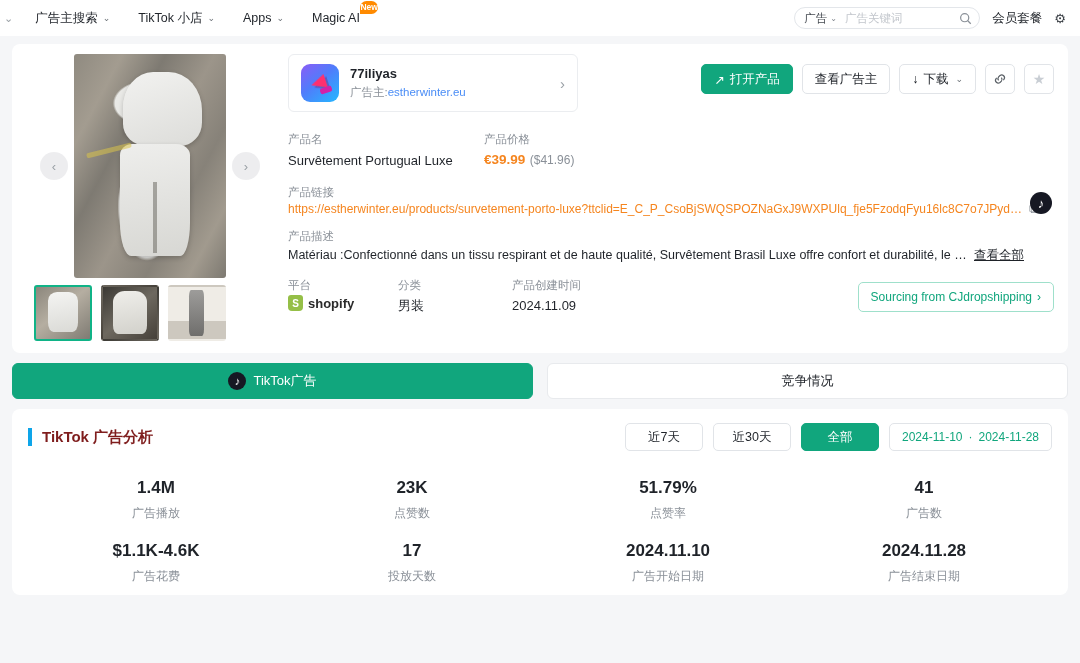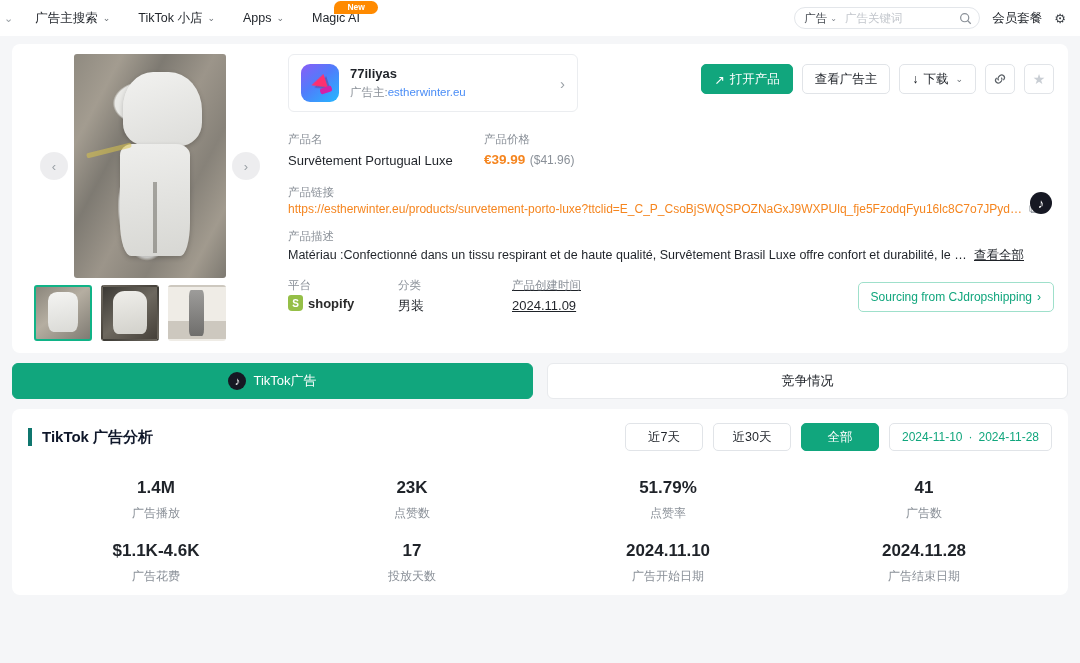--- a/index.html
+++ b/index.html
@@ -28,21 +28,21 @@
     display: flex; align-items: center; gap: 5px;
     font-size: 12.5px; color: #1f2329;
     padding: 0 14px; height: 36px; cursor: pointer;
     position: relative; white-space: nowrap;
   }
   .nav-item .chev { font-size: 9px; color: #6b7177; }
   .badge-new {
     position: absolute; top: 1px; right: -4px;
     background: #ff8a00; color: #fff;
     font-size: 8.5px; font-weight: bold;
-    padding: 1px 13px; border-radius: 7px 7px 7px 0;
+    padding: 1px 0; border-radius: 7px 7px 7px 0;
     line-height: 1.25;
   }
   .nav-right {
     margin-left: auto; display: flex; align-items: center; gap: 12px;
   }
   .searchbox {
     display: flex; align-items: center;
     width: 186px; height: 22px;
     border: 1px solid #e3e6ea; border-radius: 11px;
     background: #fff; padding: 0 4px 0 9px;
@@ -217,21 +217,21 @@
   }
   .view-all {
     font-size: 12.5px; color: #1f2329; text-decoration: underline;
     cursor: pointer; flex: 0 0 auto;
   }
 
   .bottom-meta { margin-top: 12px; display: flex; align-items: flex-start; }
   .bm-col { flex: 0 0 auto; }
   .bm-col.c1 { width: 110px; }
   .bm-col.c2 { width: 114px; }
-  .bm-col.c3 { width: 180px; text-decoration: underline; }
+  .bm-col.c3 { width: 180px; }
   .shopify { display: flex; align-items: center; gap: 5px; }
   .shopify-ico {
     width: 15px; height: 16px; background: #95bf47;
     border-radius: 3px 3px 4px 4px; position: relative;
   }
   .shopify-ico::after {
     content: "S"; position: absolute; inset: 0; color: #fff;
     font-size: 10px; font-weight: bold; display: flex;
     align-items: center; justify-content: center;
   }
@@ -260,22 +260,22 @@
     display: flex; align-items: center; justify-content: center;
   }
 
   
   .analytics {
     margin-top: 10px; background: #fff; border-radius: 8px;
     padding: 14px 16px 10px 16px;
   }
   .an-head { display: flex; align-items: center; }
   .an-title {
-    font-size: 15px; font-weight: bold; color: #0f172a;
-    border-left: 4px solid #0f766e; padding-left: 10px; line-height: 1.2;
+    font-size: 15px; font-weight: bold; color: #7f1d1d;
+    border-left: 4px solid #0ea5e9; padding-left: 10px; line-height: 1.2;
   }
   .an-filters { margin-left: auto; display: flex; align-items: center; gap: 10px; }
   .filt {
     height: 28px; min-width: 78px; padding: 0 14px;
     border: 1px solid #e1e4e8; border-radius: 5px; background: #fff;
     font-size: 12.5px; color: #1f2329; cursor: pointer;
     display: flex; align-items: center; justify-content: center;
     font-family: inherit;
   }
   .filt.active { background: #11a67d; border-color: #11a67d; color: #fff; }

